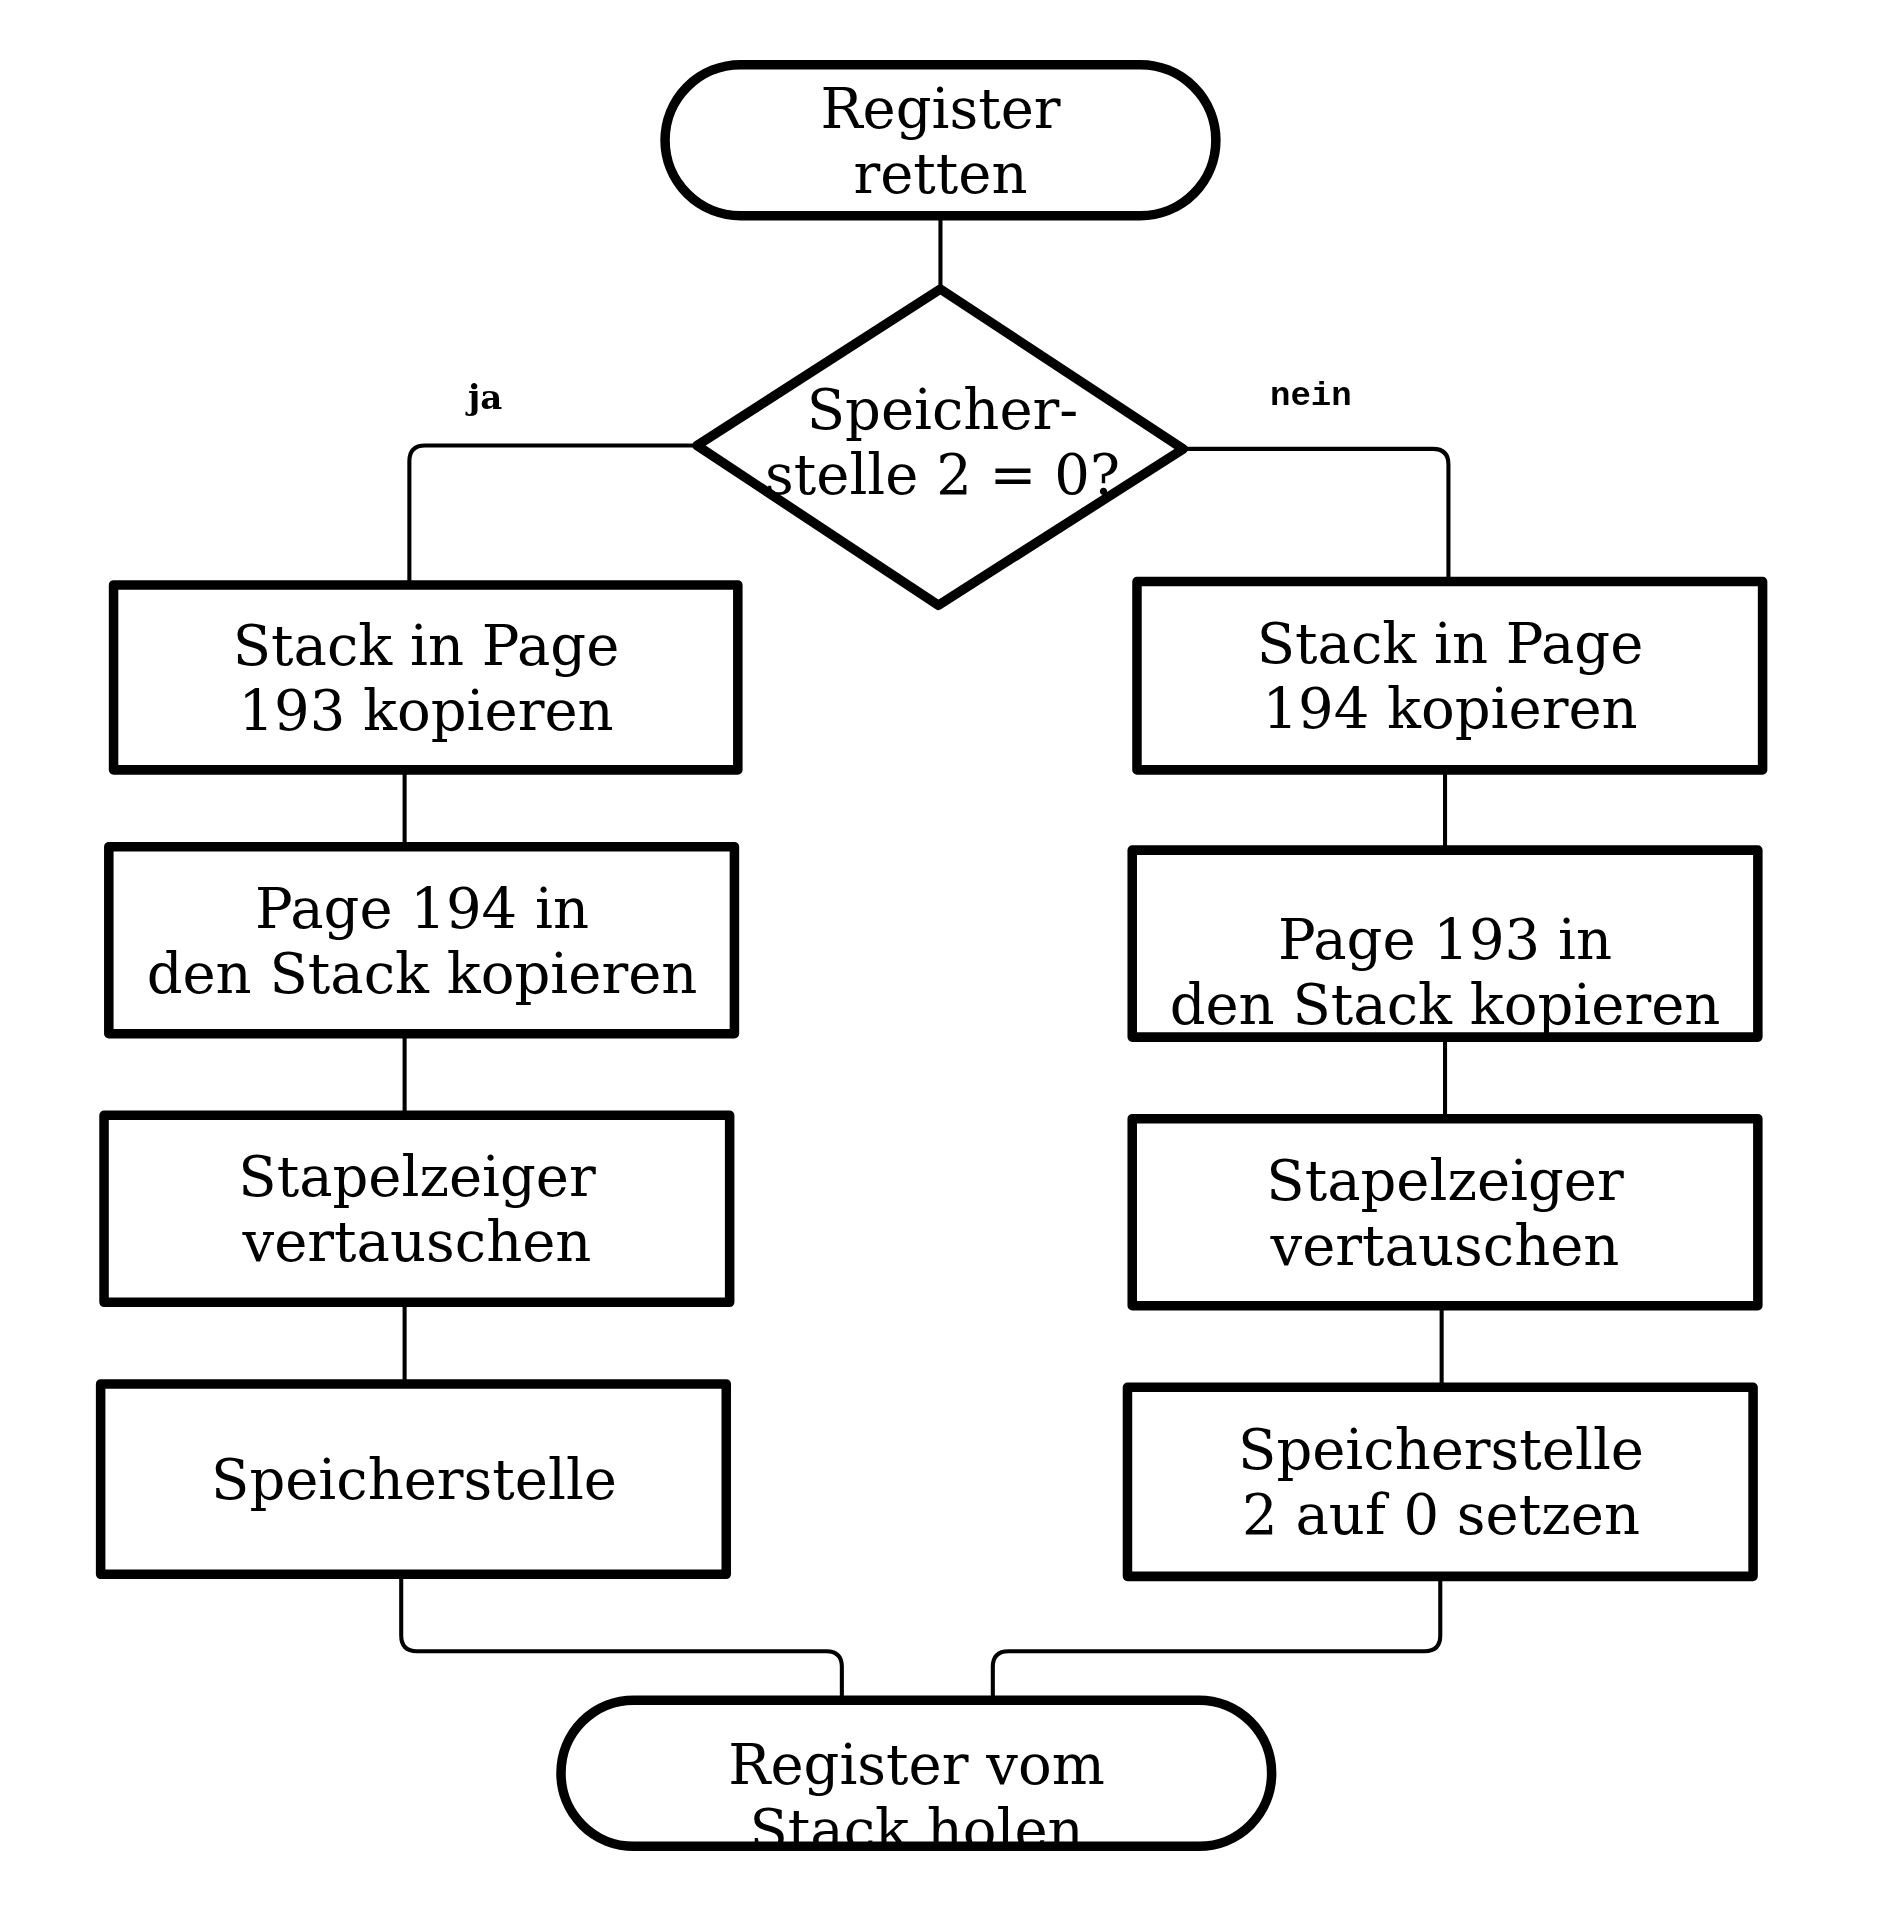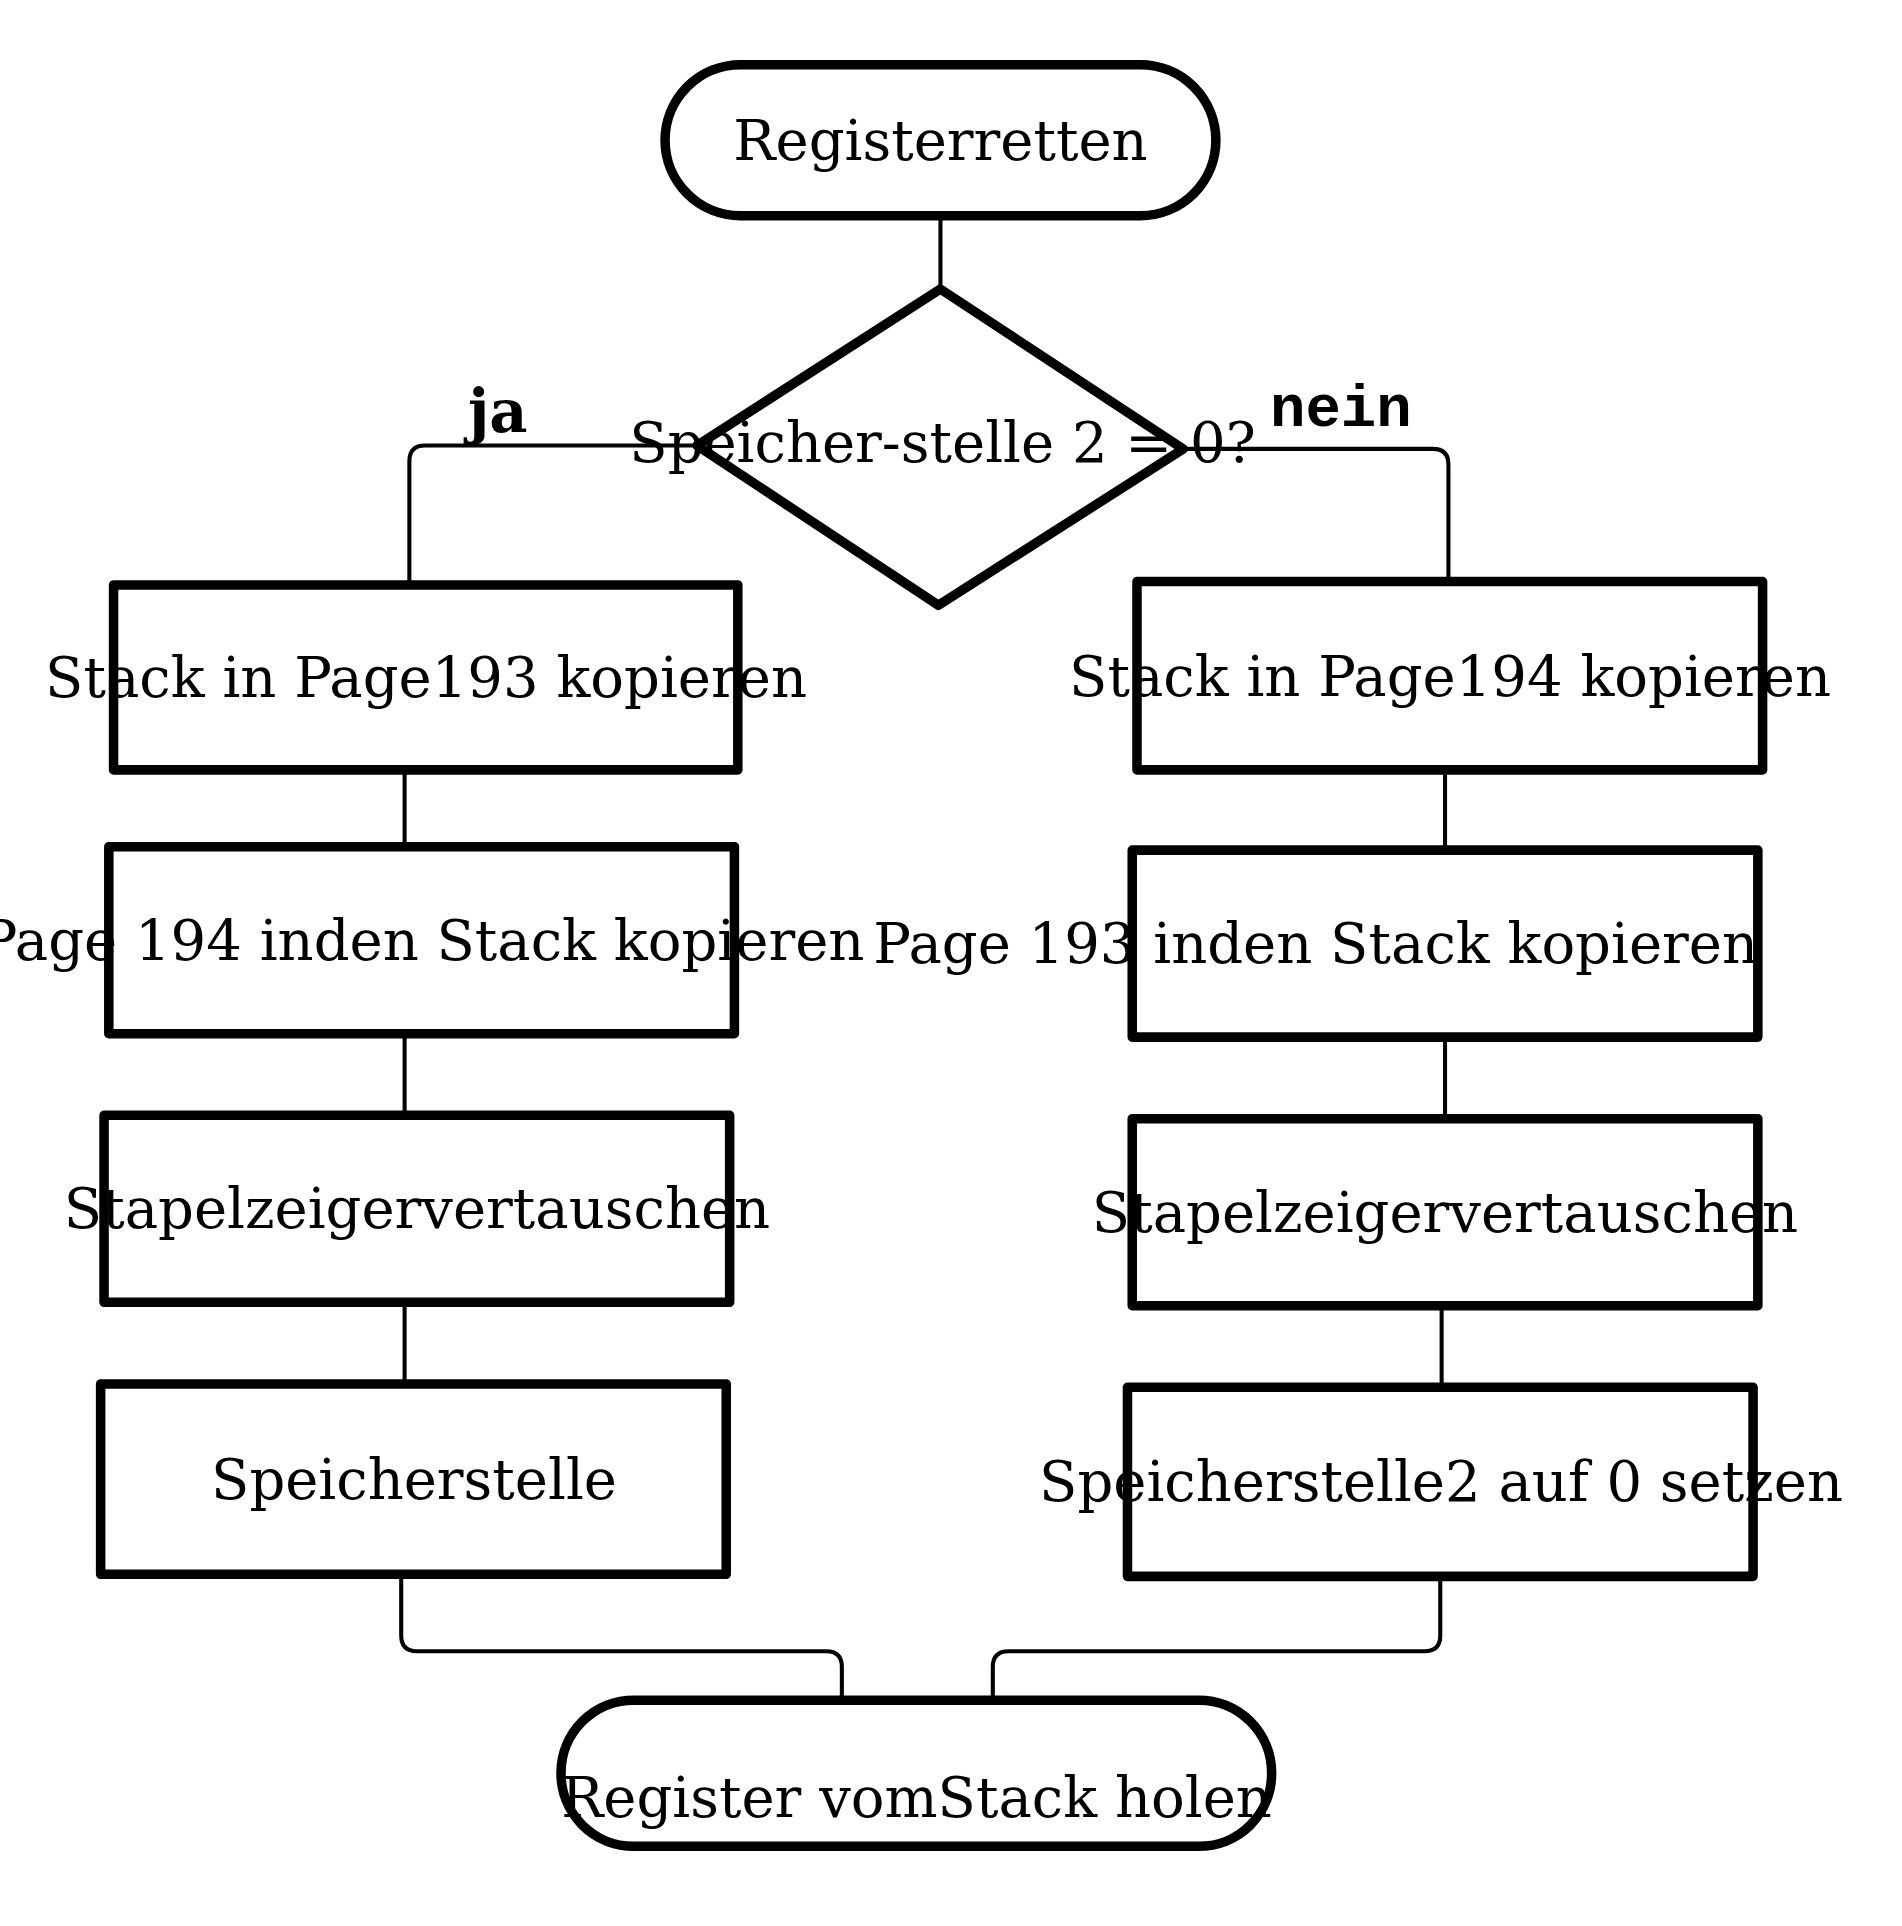--- a/index.html
+++ b/index.html
@@ -2,23 +2,23 @@
 <html style="font-size:11px"><head>
 <meta charset="utf-8">
 <style>
   html, body { margin: 0; padding: 0; background: #ffffff; }
   body { width: 1902px; height: 1926px; position: relative; overflow: hidden; }
   svg { position: absolute; left: 0; top: 0; }
   .shape { fill: #ffffff; stroke: #000000; stroke-width: 14; stroke-linejoin: round; }
   .conn { fill: none; stroke: #000000; stroke-width: 6; stroke-linejoin: round; }
   .lbl { position: absolute; text-align: center; font-family: "DejaVu Serif", serif;
          font-size: 56px; line-height: 65px; color: #000; white-space: nowrap;
-         display: flex; flex-direction: row; justify-content: center; align-items: center; }
+         display: flex; flex-direction: column; justify-content: center; align-items: center; }
   .branch { position: absolute; font-family: "DejaVu Serif", serif; font-weight: bold;
-            font-size: 59px; color: #000; }
+            font-size: 34px; color: #000; }
 </style>
 </head>
 <body>
 
 <svg width="1902" height="1926" viewBox="0 0 2797 2832">
 
   <path class="conn" d="M1383 318 L1383 425"></path>
   <path class="conn" d="M1025 655 L625 655 Q602 655 602 678 L602 860"></path>
   <path class="conn" d="M1740 660 L2107 660 Q2130 660 2130 683 L2130 855"></path>
   <path class="conn" d="M595 1132 L595 1245"></path>

